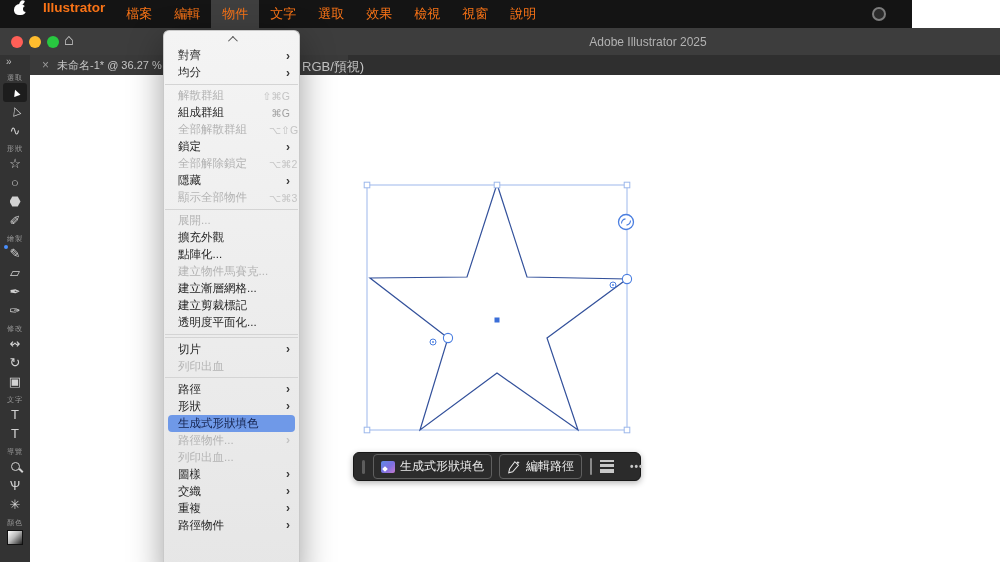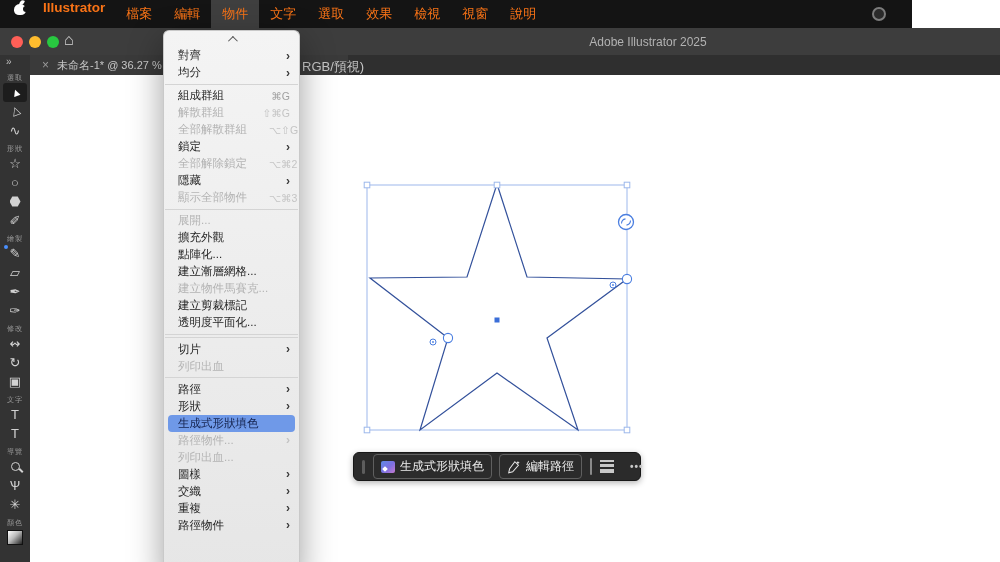--- a/index.html
+++ b/index.html
@@ -263,29 +263,29 @@
     <div id="menu-list">
         <div class="m-item">
           <span class="lbl">對齊</span>
           <span class="ch">›</span>
         </div>
         <div class="m-item">
           <span class="lbl">均分</span>
           <span class="ch">›</span>
         </div>
         <div class="m-sep"></div>
+        <div class="m-item disabled">
+          <span class="lbl">解散群組</span>
+          <span class="sc">⇧⌘G</span>
+        </div>
         <div class="m-item">
           <span class="lbl">組成群組</span>
           <span class="sc">⌘G</span>
         </div>
         <div class="m-item disabled">
-          <span class="lbl">解散群組</span>
-          <span class="sc">⇧⌘G</span>
-        </div>
-        <div class="m-item disabled">
           <span class="lbl">全部解散群組</span>
           <span class="sc">⌥⇧G</span>
         </div>
         <div class="m-item">
           <span class="lbl">鎖定</span>
           <span class="ch">›</span>
         </div>
         <div class="m-item disabled">
           <span class="lbl">全部解除鎖定</span>
           <span class="sc">⌥⌘2</span>
@@ -301,25 +301,25 @@
         <div class="m-sep"></div>
         <div class="m-item disabled">
           <span class="lbl">展開...</span>
         </div>
         <div class="m-item">
           <span class="lbl">擴充外觀</span>
         </div>
         <div class="m-item">
           <span class="lbl">點陣化...</span>
         </div>
+        <div class="m-item disabled">
+          <span class="lbl">建立物件馬賽克...</span>
+        </div>
         <div class="m-item">
           <span class="lbl">建立漸層網格...</span>
-        </div>
-        <div class="m-item disabled">
-          <span class="lbl">建立物件馬賽克...</span>
         </div>
         <div class="m-item">
           <span class="lbl">建立剪裁標記</span>
         </div>
         <div class="m-item">
           <span class="lbl">透明度平面化...</span>
         </div>
         <div class="m-sep"></div>
         <div class="m-sep"></div>
         <div class="m-item">

